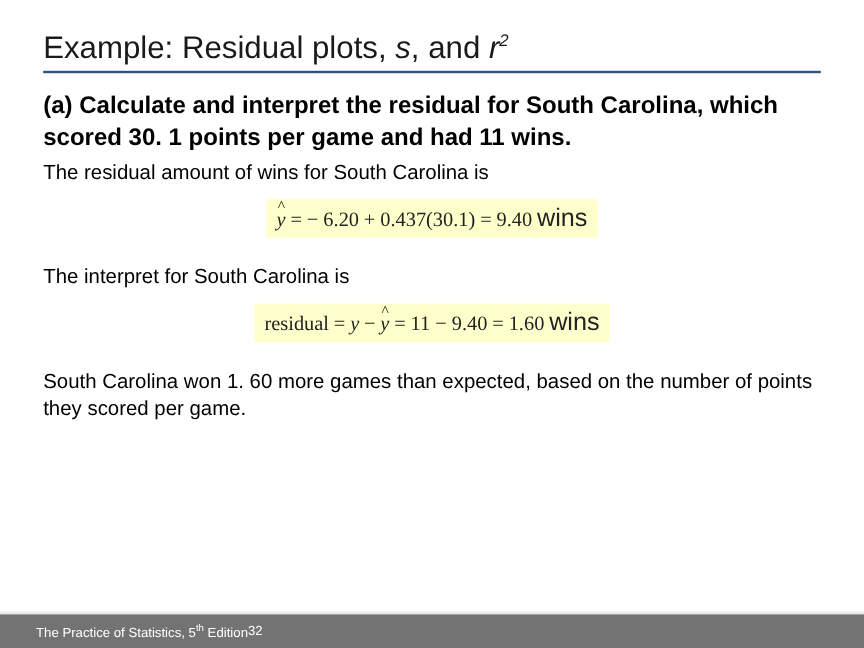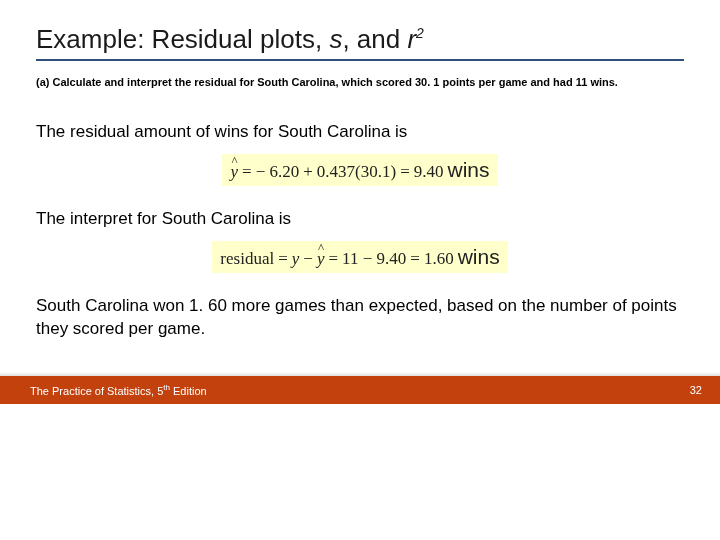--- a/index.html
+++ b/index.html
@@ -7,39 +7,39 @@
     width: 720px;
     height: 540px;
     background: #fff;
     font-family: Arial, Helvetica, sans-serif;
     color: #000;
     position: relative;
     overflow: hidden;
   }
   .slide {
     width: 720px;
-    height: 404px;
+    height: 540px;
     position: relative;
     padding: 24px 36px 0 36px;
   }
   .title {
     font-size: 26px;
     font-weight: 400;
     color: #1a1a1a;
     padding-bottom: 4px;
     border-bottom: 2px solid #2f4f7f;
     margin-bottom: 14px;
   }
   .title .ital { font-style: italic; }
   .title sup { font-size: 14px; vertical-align: super; font-style: italic; }
   .question {
-    font-size: 11px;
+    font-size: 20px;
     font-weight: 700;
     line-height: 1.35;
-    margin-bottom: 31px;
+    margin-bottom: 4px;
   }
   .body-text {
     font-size: 17px;
     font-weight: 400;
     line-height: 1.35;
     margin-bottom: 10px;
   }
   .equation-wrap {
     text-align: center;
     margin: 6px 0 22px 0;
@@ -64,26 +64,25 @@
     left: 1px;
     font-style: normal;
     font-size: 13px;
   }
   .footer {
     position: absolute;
     left: 0;
     bottom: 0;
     width: 720px;
     height: 28px;
-    background: #c2410c;
+    background: #737373;
     color: #fff;
     font-size: 11px;
     display: flex;
     align-items: center;
-    justify-content: space-between;
     padding: 0 18px 0 30px;
   }
   .footer-shadow {
     position: absolute;
     left: 0;
     bottom: 28px;
     width: 720px;
     height: 4px;
     background: linear-gradient(to bottom, rgba(0,0,0,0), rgba(0,0,0,0.12));
   }

